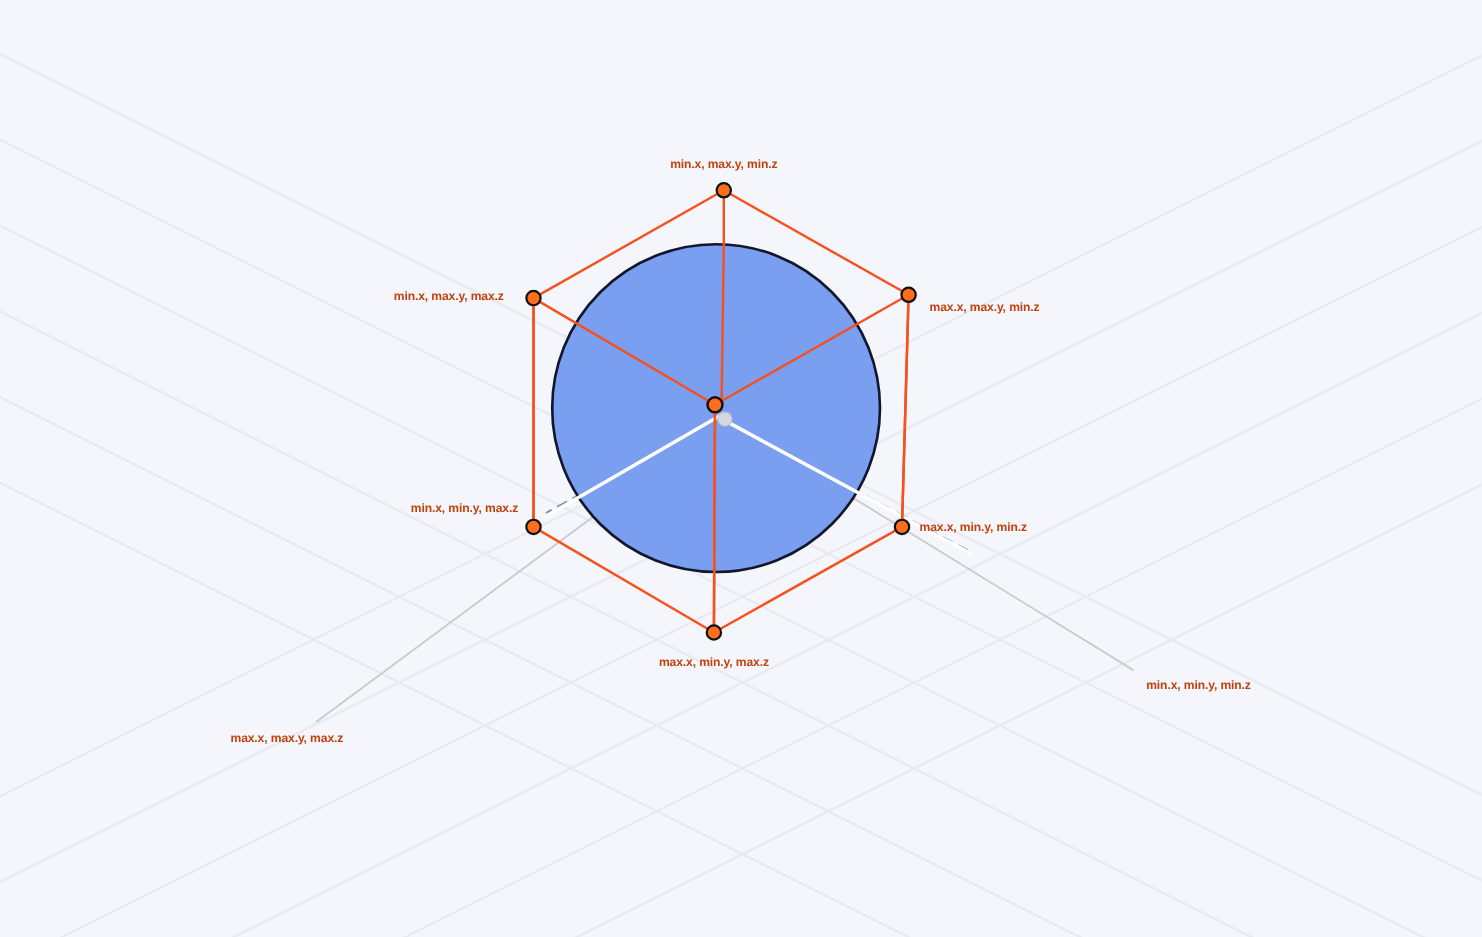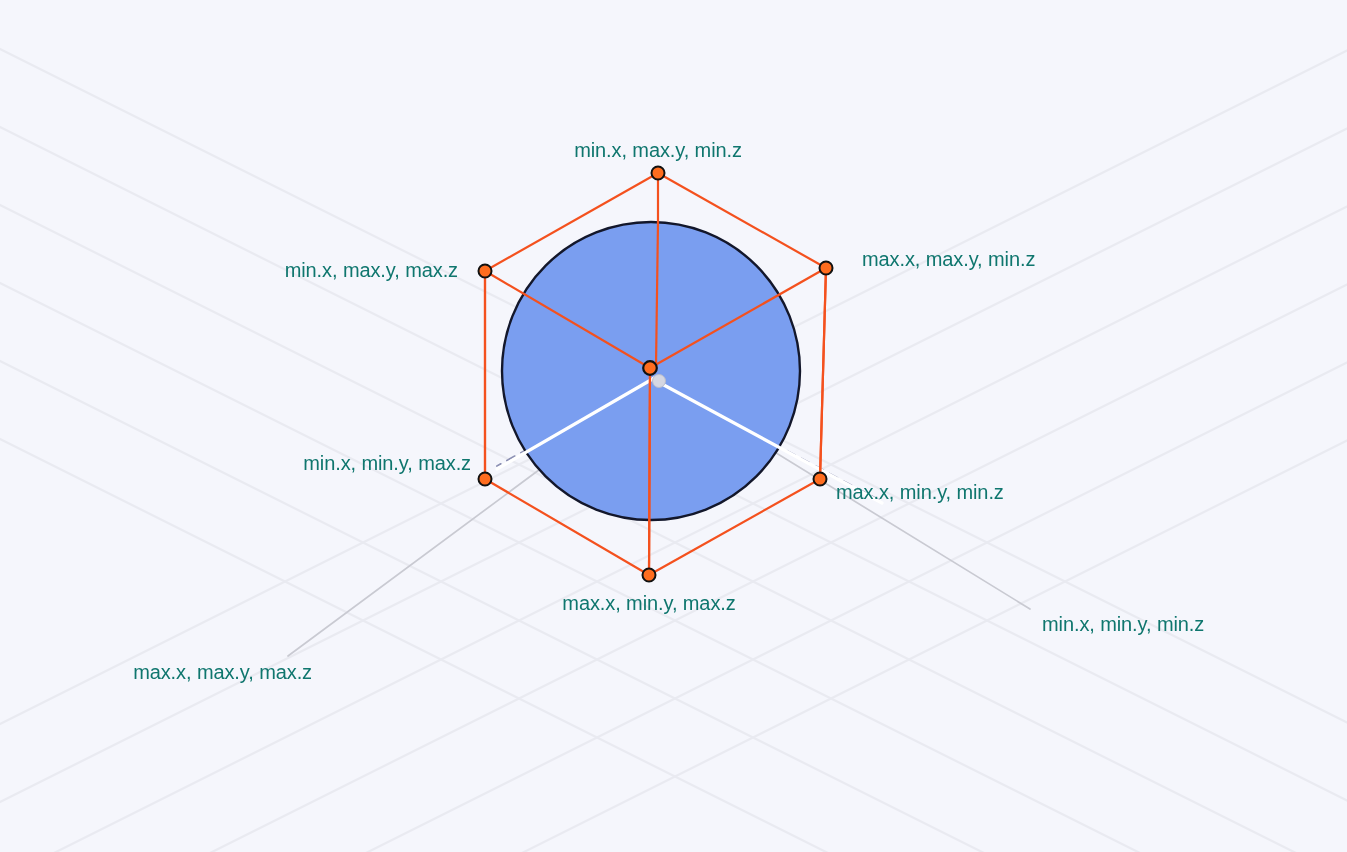--- a/index.html
+++ b/index.html
@@ -21,23 +21,23 @@
   #scene {
     position: absolute;
     left: 0;
     top: 0;
     width: 1347px;
     height: 852px;
   }
   .vlabel {
     position: absolute;
     font-family: "Liberation Sans", sans-serif;
-    font-size: 20px;
-    font-weight: 400;
-    color: #0f766e;
+    font-size: 11px;
+    font-weight: 700;
+    color: #c2410c;
     white-space: nowrap;
     letter-spacing: -0.1px;
     line-height: 1;
   }
   .vlabel.right  { transform: translate(0, -50%); }
   .vlabel.left   { transform: translate(-100%, -50%); }
   .vlabel.center { transform: translate(-50%, -50%); }
 </style>
 </head>
 <body style="background: rgb(245, 246, 252);">
@@ -120,27 +120,27 @@
         <circle cx="820" cy="479" r="6.5" fill="#ff6d1f" stroke="#111111" stroke-width="2"></circle>
         <circle cx="649" cy="575" r="6.5" fill="#ff6d1f" stroke="#111111" stroke-width="2"></circle>
         <circle cx="650" cy="368" r="6.8" fill="#ff6d1f" stroke="#111111" stroke-width="2.2"></circle>
       </g>
 
     </g>
   </svg>
 
   <div class="vlabel center" style="left:658px; top:150px;">min.x, max.y, min.z</div>
 
-  <div class="vlabel right" style="left:845px; top:259px;margin-left:17px;">max.x, max.y, min.z</div>
+  <div class="vlabel right" style="left:845px; top:280px;">max.x, max.y, min.z</div>
 
   <div class="vlabel left" style="left:458px; top:270px;">min.x, max.y, max.z</div>
 
   <div class="vlabel left" style="left:471px; top:463px;">min.x, min.y, max.z</div>
 
-  <div class="vlabel right" style="left:836px; top:480px;margin-top:12px;">max.x, min.y, min.z</div>
+  <div class="vlabel right" style="left:836px; top:480px;">max.x, min.y, min.z</div>
 
   <div class="vlabel center" style="left:649px; top:603px;">max.x, min.y, max.z</div>
 
   <div class="vlabel right" style="left:1042px; top:624px;text-align:center;">min.x, min.y, min.z</div>
 
   <div class="vlabel left" style="left:276px; top:672px;margin-left:36px;">max.x, max.y, max.z</div>
 
 </div>
 
 </body></html>

